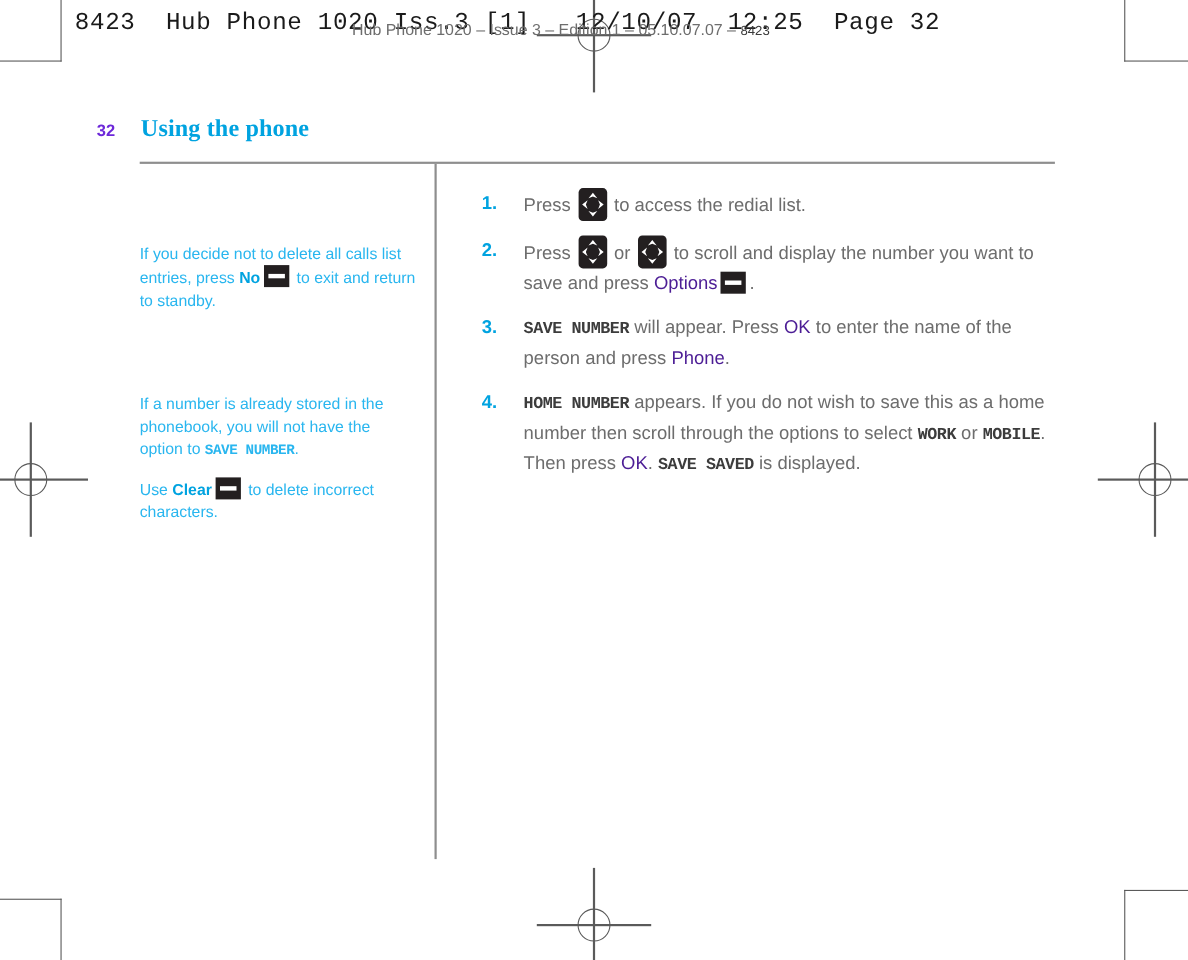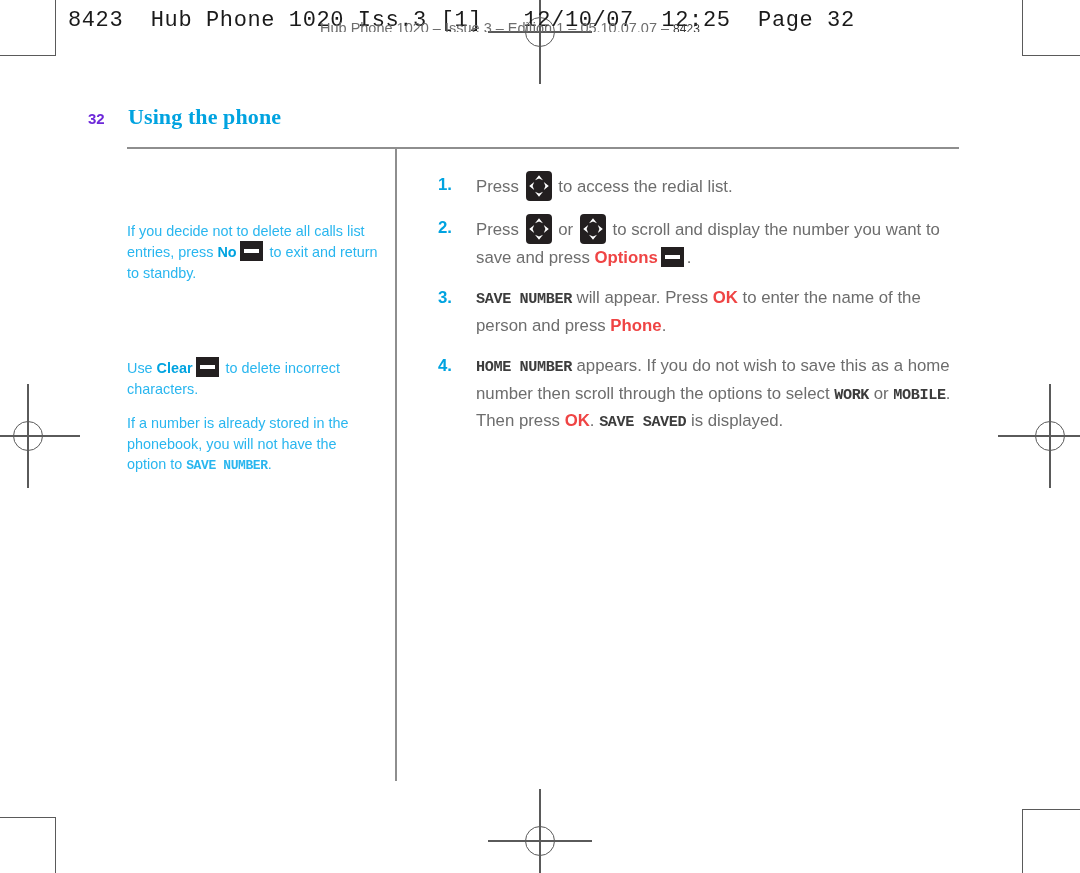--- a/index.html
+++ b/index.html
@@ -171,21 +171,21 @@
     line-height: 1.62;
   }
   .step-num {
     flex: 0 0 28px;
     color: #00a3e0;
     font-weight: bold;
     font-size: 16.8px;
     line-height: 1.62;
   }
   .step-body { flex: 1 1 auto; margin-left: 10px; }
-  .step-body b { color: #ef4444; font-weight: bold; }
+  .step-body b { color: #4c1d95; font-weight: normal; }
 
   
   .key {
     display: inline-block;
     vertical-align: -6px;
     background: #231f20;
     position: relative;
   }
   .key-soft {
     width: 23px;
@@ -264,22 +264,22 @@
     <div class="folio">32</div>
     <div class="chapter-title">Using the phone</div>
   </div>
 
   <div class="rule-top"></div>
   <div class="rule-col"></div>
 
   <div class="sidecol">
     <div class="side-note">If you decide not to delete all calls list entries, press <b>No</b><span class="key key-soft"></span> to exit and return to standby.</div>
     <div class="gap-lg"></div>
+    <div class="side-note">If a number is already stored in the phonebook, you will not have the option to <span class="lcd">SAVE NUMBER</span>.</div>
     <div class="side-note">Use <b>Clear</b><span class="key key-soft"></span> to delete incorrect characters.</div>
-    <div class="side-note">If a number is already stored in the phonebook, you will not have the option to <span class="lcd">SAVE NUMBER</span>.</div>
   </div>
 
   <div class="maincol">
     <div id="steps">
         <div class="step">
           <div class="step-num">1.</div>
           <div class="step-body">Press <span class="key key-nav"><svg width="26" height="30" viewBox="0 0 26 30">
                 <path d="M13 4.2 L17 9.2 L13 7.6 L9 9.2 Z" fill="#fff"></path>
                 <path d="M13 25.8 L9 20.8 L13 22.4 L17 20.8 Z" fill="#fff"></path>
                 <path d="M3.2 15 L8.2 11 L6.6 15 L8.2 19 Z" fill="#fff"></path>

